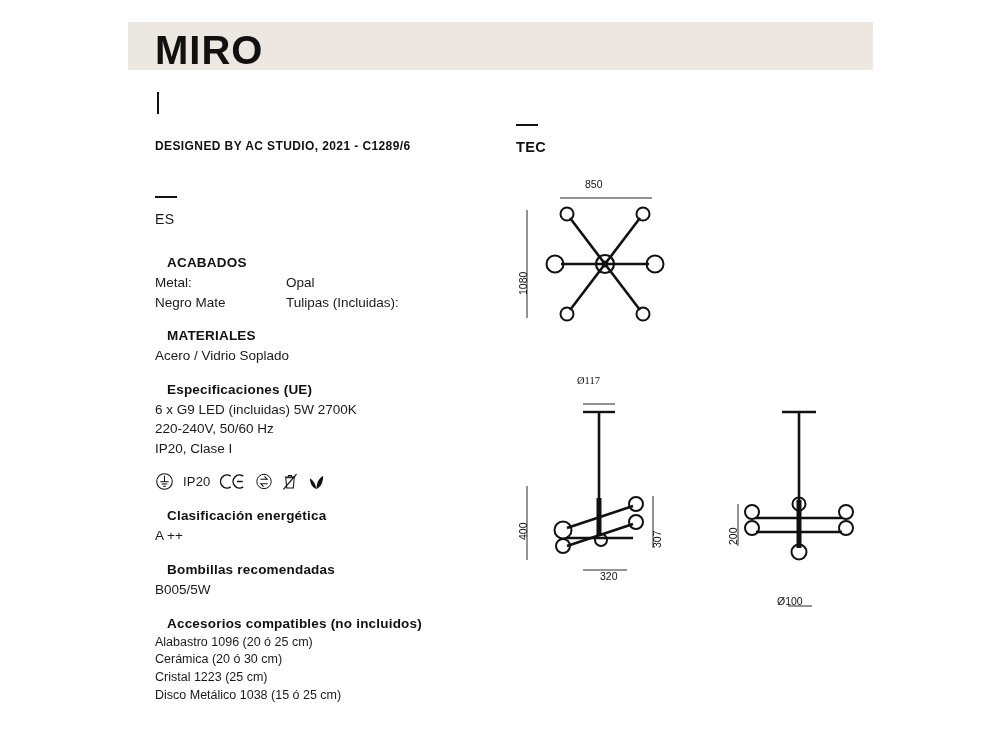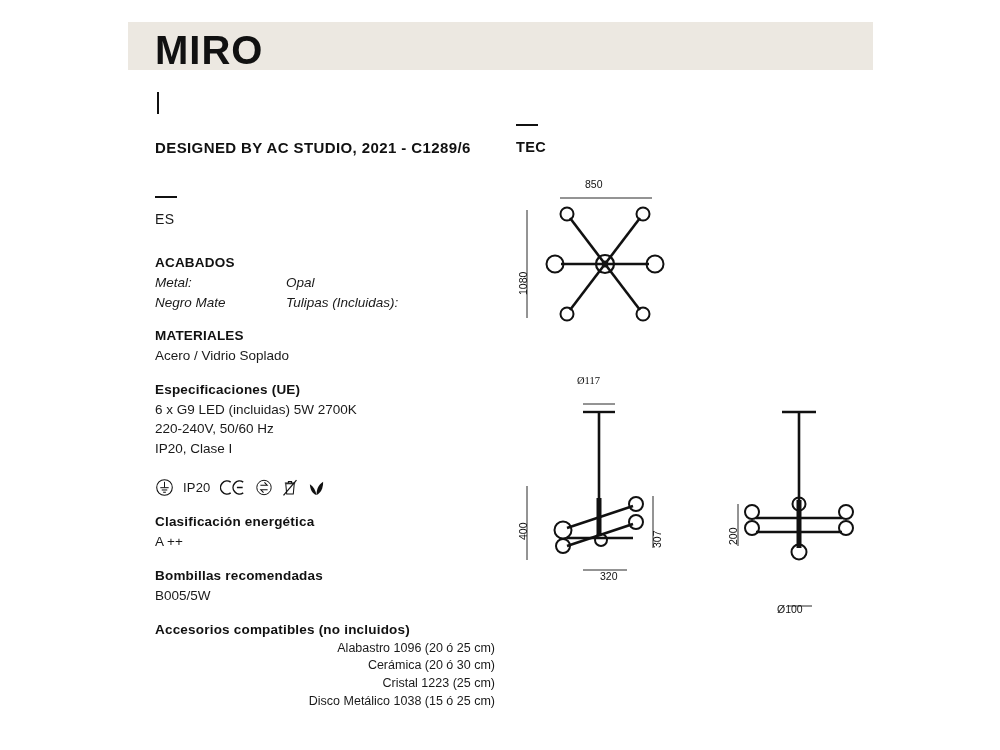--- a/index.html
+++ b/index.html
@@ -44,21 +44,21 @@
     left: 157px;
     top: 92px;
     width: 2px;
     height: 22px;
     background: #111;
   }
   .designed-by {
     position: absolute;
     left: 155px;
     top: 139px;
-    font-size: 15px;
+    font-size: 12px;
     font-weight: 700;
     letter-spacing: 0.4px;
     color: #111;
   }
   .tec-rule {
     position: absolute;
     left: 516px;
     top: 124px;
     width: 22px;
     height: 2px;
@@ -93,47 +93,45 @@
   .spec-col {
     position: absolute;
     left: 155px;
     top: 255px;
     width: 340px;
   }
   .sec-head {
     font-size: 13.5px;
     font-weight: 700;
     letter-spacing: 0.2px;
-    margin: 0 0 3px 0;
+    margin: 0 0 3px 12px;
     color: #111;
   }
   .sec-line {
     font-size: 13.5px;
     font-weight: 400;
     line-height: 1.45;
     color: #1a1a1a;
   }
   .sec-block { margin-bottom: 16px; }
   .two-col {
     display: flex;
-    font-style: italic;
   }
   .two-col .col-a { width: 131px; }
   .two-col .col-b { flex: 1; }
   .small-list .sec-line {
     font-size: 12.5px;
     line-height: 1.42;
-    text-align: right;
   }
   
   .icon-row {
     display: flex;
     align-items: center;
     gap: 9px;
-    margin-top: 18px;
+    margin-top: 12px;
     margin-bottom: 2px;
     height: 22px;
   }
   .icon-row .ic {
     display: inline-flex;
     align-items: center;
     justify-content: center;
     height: 20px;
   }
   .ip20-txt {
@@ -328,21 +326,21 @@
       <g fill="none" stroke="#111" stroke-width="2">
         <circle cx="131" cy="116" r="7"></circle>
         <circle cx="131" cy="134" r="7"></circle>
         <circle cx="58" cy="142" r="8.5"></circle>
         <circle cx="58" cy="158" r="7"></circle>
         <circle cx="96" cy="152" r="6"></circle>
       </g>
     </svg>
 
     <div class="dim-txt dim-vert" style="left:222px; top:375px;">200</div>
-    <div class="dim-txt" style="left:272px; top:425px;margin-top:8px;">Ø100</div>
+    <div class="dim-txt" style="left:272px; top:425px;">Ø100</div>
 
     <svg width="200" height="230" viewBox="0 0 200 230" style="position:absolute; left:215px; top:218px;">
 
       <line x1="18" y1="116" x2="18" y2="158" stroke="#111" stroke-width="0.9"></line>
 
       <line x1="68" y1="218" x2="92" y2="218" stroke="#111" stroke-width="0.9"></line>
 
       <line x1="62" y1="24" x2="96" y2="24" stroke="#111" stroke-width="2.4"></line>
 
       <line x1="79" y1="24" x2="79" y2="112" stroke="#111" stroke-width="2.6"></line>

